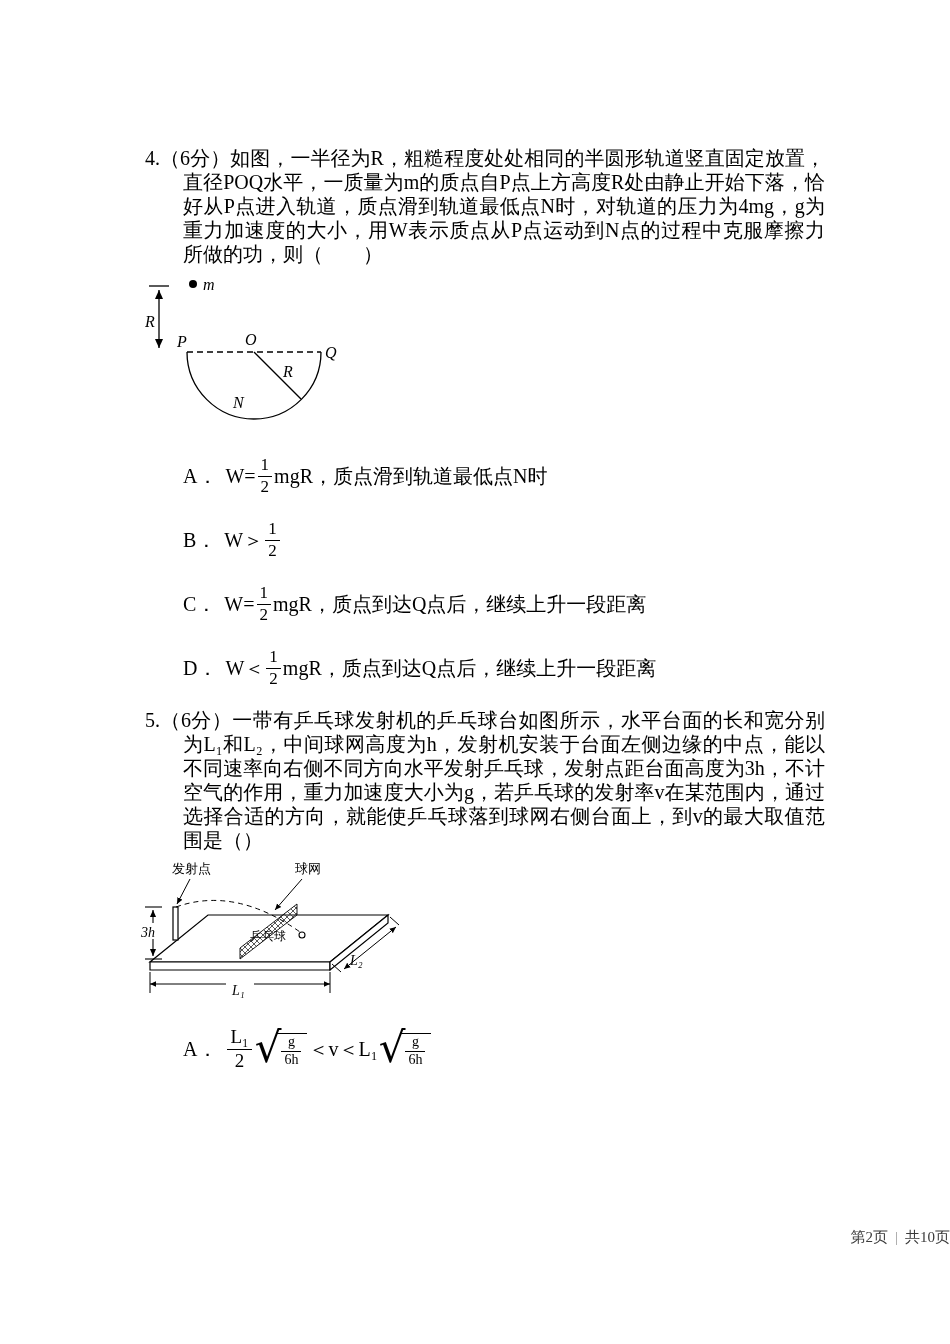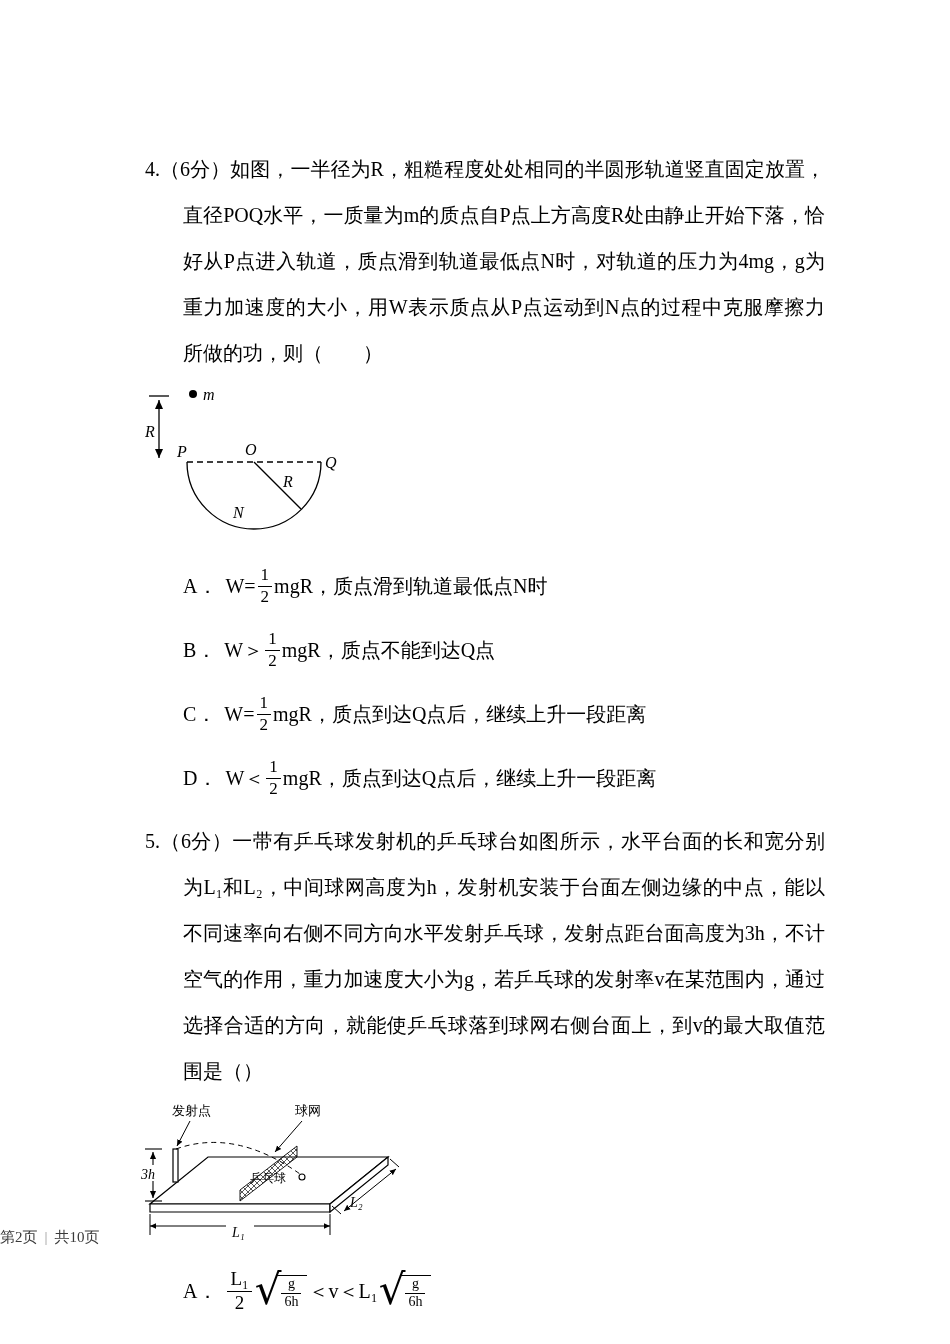--- a/index.html
+++ b/index.html
@@ -2,37 +2,37 @@
 <html><head>
 <meta charset="utf-8">
 <style>
   html,body{margin:0;padding:0}
   body{
     width:950px;height:1344px;background:#ffffff;color:#000;
     font-family:"Liberation Serif","DejaVu Serif",serif;
     position:relative;overflow:hidden;
   }
   .content{position:absolute;left:145px;top:146px;width:680px}
-  .qtext{font-size:20px;line-height:46px;text-align:justify}
+  .qtext{font-size:20px;line-height:24px;text-align:justify}
   .hang{padding-left:38px;text-indent:-38px;margin:0}
   .figwrap{margin:10px 0 12px 0}
   .figwrap2{margin:8px 0 6px -5px}
   .options{margin:14px 0 8px 38px}
   .option{display:flex;align-items:center;font-size:20px;height:48px;margin-bottom:16px;white-space:nowrap}
   .option .lbl{margin-right:8px}
   .frac{display:inline-block;text-align:center;vertical-align:middle;line-height:1.06;margin:0 2px}
   .frac .fnum{display:block;padding:0 3px 1px}
   .frac .fden{display:block;border-top:1.3px solid #000;padding:1px 3px 0}
   .frac.mid{font-size:17px}
   .frac.big{font-size:19px}
   .frac.small{font-size:14px;line-height:1.05}
   .sqrt{display:inline-flex;align-items:flex-start;vertical-align:middle;margin:0 1px}
   .sqrt .sign{font-size:42px;line-height:0.86;font-family:"DejaVu Serif",serif;margin-right:-5px}
   .sqrt .sbody{display:inline-block;border-top:1.7px solid #000;padding:1px 4px 0 3px;margin-top:3px}
-  .footer{position:absolute;top:1228px;left:0;width:950px;text-align:left;font-size:15px;color:#3a3a3a}
+  .footer{position:absolute;top:1228px;left:0;width:950px;text-align:right;font-size:15px;color:#3a3a3a}
   .footer .sep{color:#999;margin:0 7px}
   svg text{fill:#000}
   .svgvar{font-family:"Liberation Serif","DejaVu Serif",serif;font-style:italic}
   .svgcjk{font-family:"Liberation Serif","DejaVu Serif",serif;font-style:normal}
 </style>
 </head>
 <body>
 
 <div class="content">
 
@@ -76,21 +76,20 @@
           </span>
         <span>mgR，质点滑到轨道最低点N时</span>
       </div>
       <div class="option">
         <span class="lbl">B．</span>
         <span>W＞</span>
         <span class="frac mid">
             <span class="fnum">1</span>
             <span class="fden">2</span>
           </span>
-        <span>mgR，质点不能到达Q点</span>
       </div>
       <div class="option">
         <span class="lbl">C．</span>
         <span>W=</span>
         <span class="frac mid">
             <span class="fnum">1</span>
             <span class="fden">2</span>
           </span>
         <span>mgR，质点到达Q点后，继续上升一段距离</span>
       </div>

